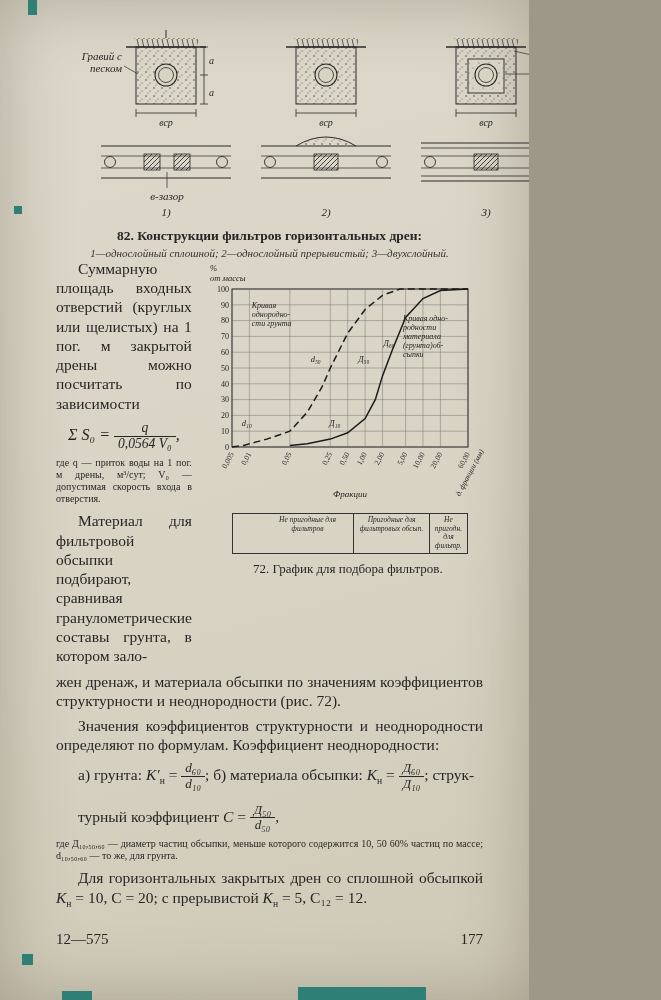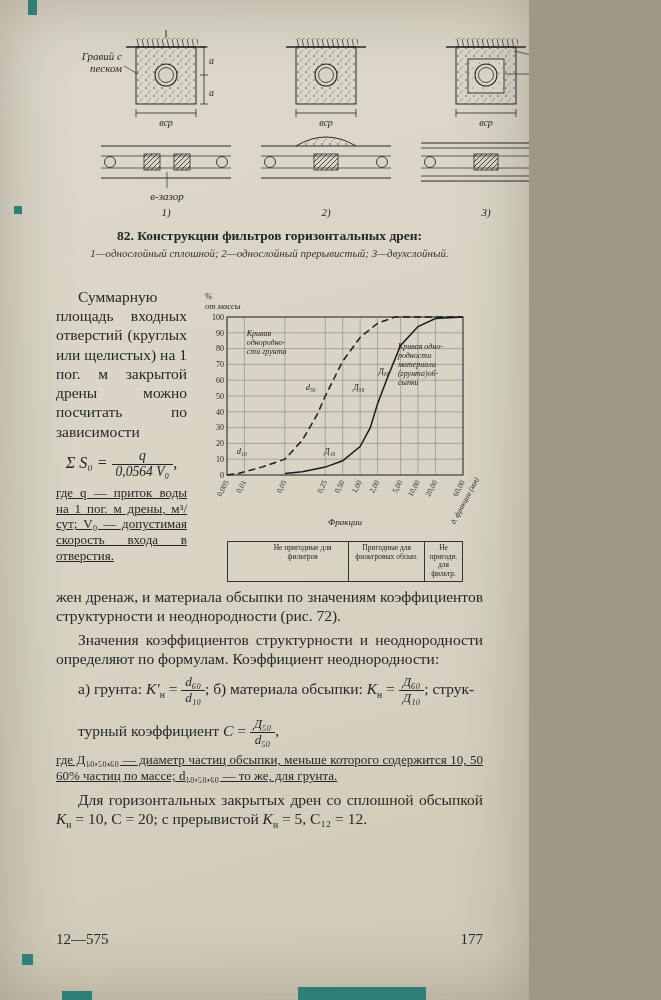--- a/index.html
+++ b/index.html
@@ -10,36 +10,36 @@
     background:linear-gradient(165deg,#ddd8ca 0%,#d8d3c3 55%,#cfc9b7 100%);
     box-shadow:inset 0 0 70px rgba(70,60,40,.30);
     padding:30px 46px 0 56px;
   }
   .mark { position:absolute; background:#2e8076; }
   .fig71 { display:block; margin:0 auto; }
   .fig71 text { font-family:"Liberation Serif",serif; font-style:italic; font-size:11px; fill:#262626; stroke:none; }
   .fig71 .dim { font-size:10px; }
   .caption { text-align:center; font-weight:700; font-size:13.5px; margin-top:8px; }
   .subcaption { text-align:center; font-style:italic; font-size:11px; margin-top:3px; color:#333; }
-  .cols { display:flex; gap:16px; margin-top:28px; }
+  .cols { display:flex; gap:16px; margin-top:0; }
   .leftcol { flex:1; }
   .rightcol { width:280px; flex:none; }
   p { margin:0 0 2px; }
   .bodytext { font-size:15.5px; line-height:1.24; text-align:justify; }
   .ind { text-indent:22px; }
-  .fine { font-size:13px; line-height:1.22; text-align:justify; margin:4px 0 6px;text-decoration:underline; }
+  .fine { font-size:10px; line-height:1.22; text-align:justify; margin:4px 0 6px; }
   .formula { text-align:center; font-size:16px; margin:8px 0 5px; font-style:italic; }
   .frac { display:inline-block; text-align:center; vertical-align:middle; line-height:1.1; font-size:.85em; font-style:italic; }
   .frac .num { display:block; border-bottom:1px solid #262626; padding:0 4px; }
   .frac .den { display:block; padding:0 4px; }
   .full { margin-top:5px; }
   .formula-line { font-size:15.5px; margin:7px 0 2px; padding-left:22px; }
   .formula-line2 { font-size:15.5px; margin:12px 0 2px; padding-left:22px; }
   #chart-svg text { font-family:"Liberation Serif",serif; fill:#222; }
-  .zones { display:flex; margin-left:24px; width:236px; border:1px solid #333; font-size:7.5px; line-height:1.15; text-align:center; margin-top:2px;padding-left:29px; }
+  .zones { display:flex; margin-left:24px; width:236px; border:1px solid #333; font-size:7.5px; line-height:1.15; text-align:center; font-style:italic; margin-top:2px;padding-left:29px; }
   .zone { padding:2px 1px; border-right:1px solid #333; }
   .zone:last-child { border-right:none; }
   .zone:nth-child(1){ width:45%; }
   .zone:nth-child(2){ width:37%; }
   .zone:nth-child(3){ width:18%; }
   .cap72 { font-size:13px; margin-top:7px; text-align:center; }
   .footer { position:absolute; left:56px; right:46px; bottom:52px; display:flex; justify-content:space-between; font-size:15px; }
   sub { font-size:.62em; }
   i.v { font-style:italic; }
 </style>
@@ -161,20 +161,21 @@
   <div class="caption">82. Конструкции фильтров горизонтальных дрен:</div>
   <div class="subcaption">1—однослойный сплошной; 2—однослойный прерывистый; 3—двухслойный.</div>
 
   <div class="cols">
     <div class="leftcol">
       <p class="bodytext ind">Суммарную площадь входных отверстий (круглых или щелистых) на 1 пог. м закрытой дрены можно посчитать по зависимости</p>
       <div class="formula">
         <span>Σ S₀ = </span><span class="frac"><span class="num">q</span><span class="den">0,0564 V₀</span></span><span>,</span>
       </div>
       <p class="fine">где q — приток воды на 1 пог. м дрены, м³/сут; V₀ — допустимая скорость входа в отверстия.</p>
+      <p class="bodytext ind">Материал для фильтровой обсыпки подбирают, сравнивая гранулометрические составы грунта, в котором зало-</p>
     </div>
 
     <div class="rightcol">
       <svg id="chart-svg" width="280" height="248">
           <line x1="24" y1="188" x2="260" y2="188" stroke="#777" stroke-width="0.5"></line>
           <text x="21" y="190.8" text-anchor="end" font-size="8">0</text>
           <line x1="24" y1="172.2" x2="260" y2="172.2" stroke="#777" stroke-width="0.5"></line>
           <text x="21" y="175" text-anchor="end" font-size="8">10</text>
           <line x1="24" y1="156.4" x2="260" y2="156.4" stroke="#777" stroke-width="0.5"></line>
           <text x="21" y="159.20000000000002" text-anchor="end" font-size="8">20</text>
@@ -235,20 +236,21 @@
           <text x="2" y="12" font-size="8.5" font-style="italic">%</text>
           <text x="2" y="22" font-size="8.5" font-style="italic">от массы</text>
           <text transform="translate(276,192) rotate(-62)" text-anchor="end" font-size="7.5" font-style="italic">д. фракции (мм)</text>
           <text x="142" y="238" text-anchor="middle" font-size="9" font-style="italic">Фракции</text>
         </svg>
       <div class="zones">
         <div class="zone">Не пригодные для фильтров</div>
         <div class="zone">Пригодные для фильтровых обсып.</div>
         <div class="zone">Не пригодн. для фильтр.</div>
       </div>
+      <div class="cap72">72. График для подбора фильтров.</div>
     </div>
   </div>
 
   <p class="bodytext full">жен дренаж, и материала обсыпки по значениям коэффициентов структурности и неоднородности (рис. 72).</p>
   <p class="bodytext ind full">Значения коэффициентов структурности и неоднородности определяют по формулам. Коэффициент неоднородности:</p>
 
   <div class="formula-line">
     <span>а) грунта: </span><i class="v">K′</i><sub>н</sub><span> = </span><span class="frac"><span class="num">d₆₀</span><span class="den">d₁₀</span></span><span>; </span>
     <span>б) материала обсыпки: </span><i class="v">K</i><sub>н</sub><span> = </span><span class="frac"><span class="num">Д₆₀</span><span class="den">Д₁₀</span></span><span>; </span><span> струк-</span>
   </div>

